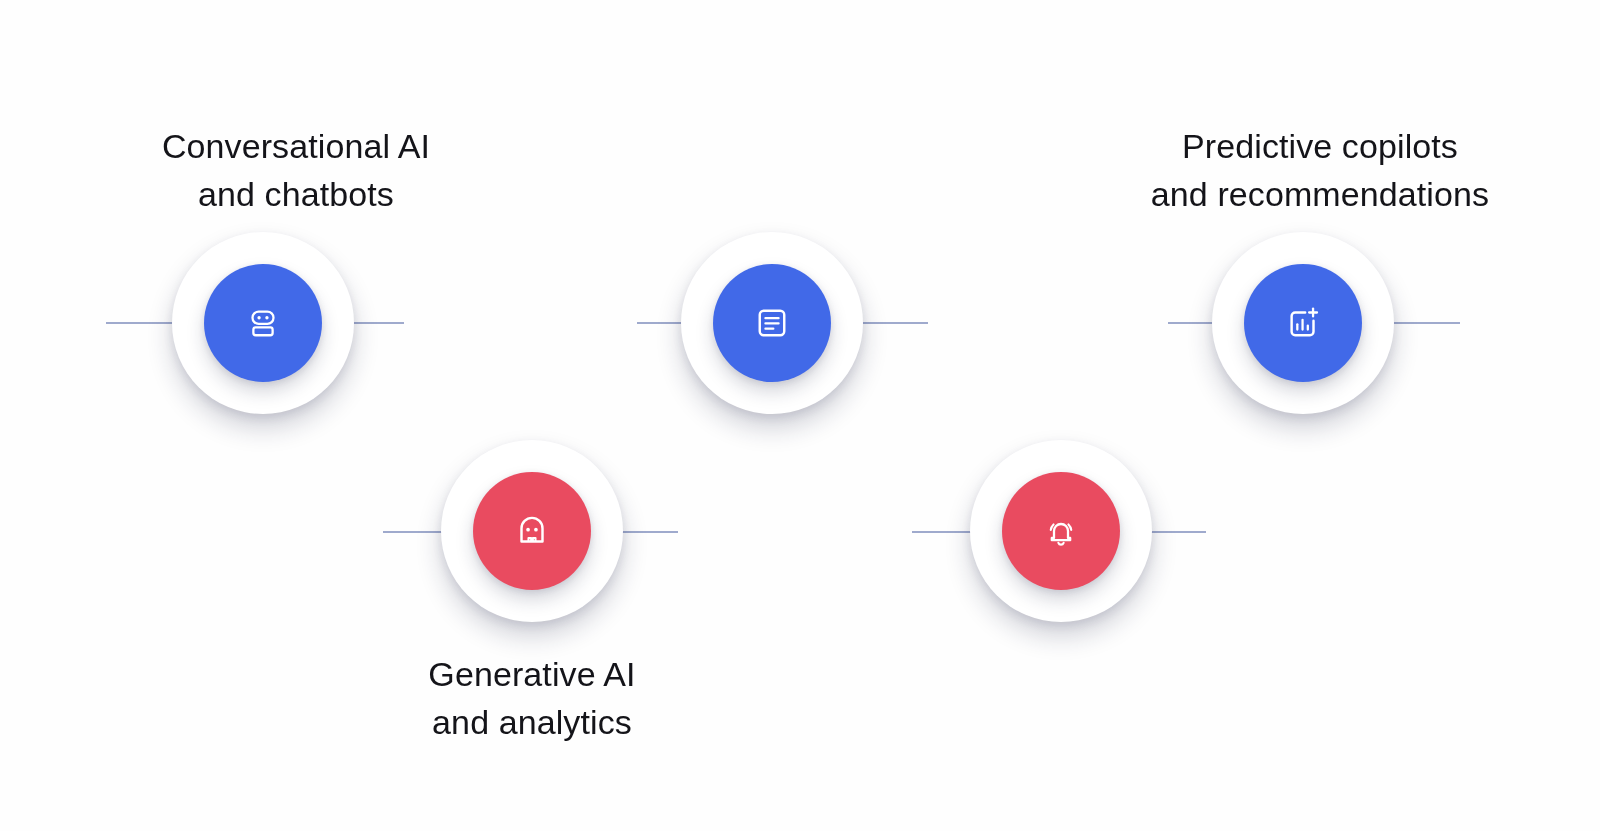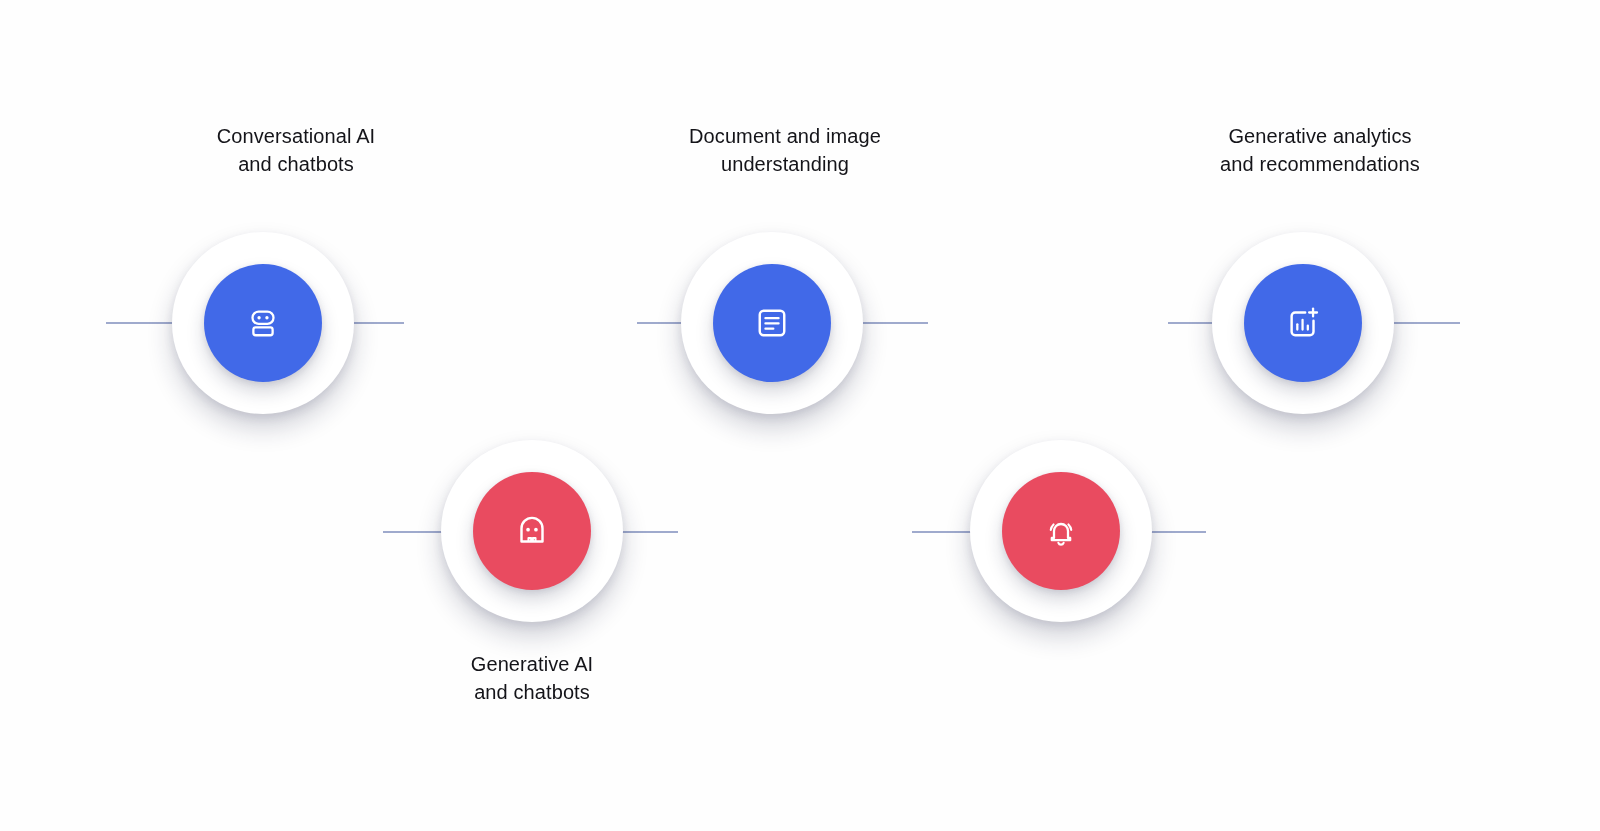--- a/index.html
+++ b/index.html
@@ -70,21 +70,21 @@
     width: 42px;
     height: 42px;
     display: block;
   }
 
   
   .label {
     position: absolute;
     text-align: center;
     color: #141419;
-    font-size: 20px;
+    font-size: 34px;
     line-height: 1.42;
     font-weight: 400;
     letter-spacing: .1px;
     white-space: pre-line;
   }
 </style>
 </head>
 <body>
 
 <div id="stage">
@@ -100,28 +100,26 @@
 
   <div class="connector" style="left:383px;  top:531px; width:88px;"></div>
   <div class="connector" style="left:590px;  top:531px; width:88px;"></div>
 
   <div class="connector" style="left:912px;  top:531px; width:88px;"></div>
   <div class="connector" style="left:1118px; top:531px; width:88px;"></div>
 
   <div class="label" style="left:66px;  top:122px; width:460px;">Conversational AI
 and chatbots</div>
 
-  <div class="label" style="left:555px; top:122px; width:460px;">Document and image
-understanding</div>
 
-  <div class="label" style="left:1080px; top:122px; width:480px;">Generative analytics
+  <div class="label" style="left:1080px; top:122px; width:480px;">Predictive copilots
 and recommendations</div>
 
   <div class="label" style="left:302px; top:650px; width:460px;">Generative AI
-and chatbots</div>
+and analytics</div>
 
 
   <div class="node" style="left:172px; top:232px;">
     <div class="ring"></div>
     <div class="disc blue">
       <span>
         <svg viewBox="0 0 48 48" fill="none" xmlns="http://www.w3.org/2000/svg">
           <rect x="12" y="11" width="24" height="14" rx="7" stroke="#ffffff" stroke-width="2.6"></rect>
           <circle cx="19.5" cy="18" r="1.9" fill="#ffffff"></circle>
           <circle cx="28.5" cy="18" r="1.9" fill="#ffffff"></circle>

